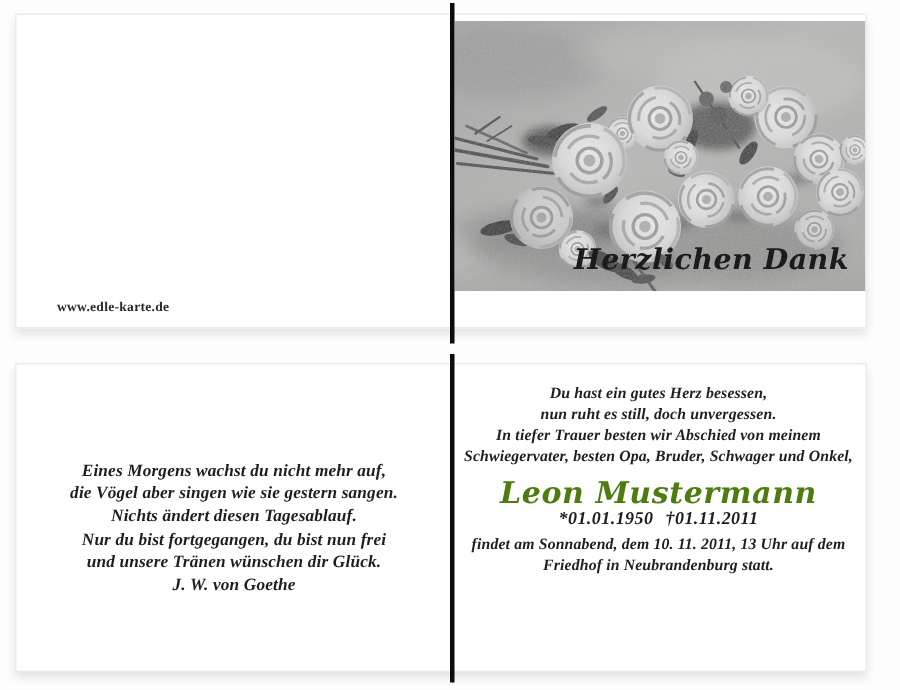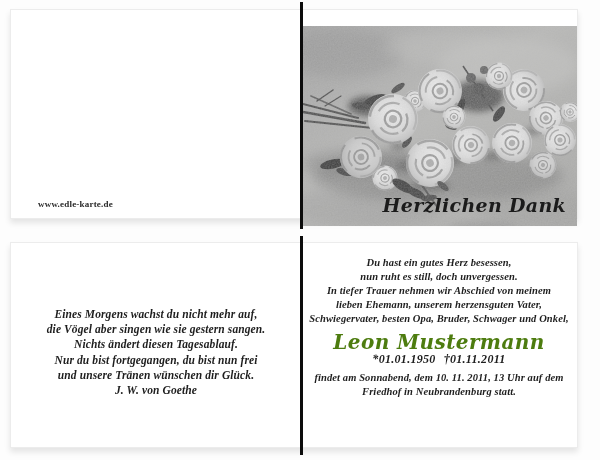--- a/index.html
+++ b/index.html
@@ -19,21 +19,21 @@
   #spine-outer{top:2px;height:227px;}
   #spine-inner{top:236px;height:219px;}
 
   
   .back-page{position:absolute;left:0;top:0;width:290px;height:100%;}
   .website{
     position:absolute;left:27px;bottom:9px;
     font-size:9px;font-weight:bold;
     color:#2a2a2a;letter-spacing:0.2px;
   }
-  .photo-page{position:absolute;left:292px;top:16px;width:274px;height:200px;overflow:hidden;text-decoration:underline;}
+  .photo-page{position:absolute;left:292px;top:4px;width:274px;height:180px;overflow:hidden;text-decoration:underline;}
   .photo-page svg{display:block;width:274px;height:208px;}
   .front-title{
     position:absolute;right:11px;bottom:10px;
     font-family:"DejaVu Serif", serif;
     font-size:19px;font-weight:bold;font-style:italic;
     color:#1b1b1b;letter-spacing:0.3px;z-index:3;
   }
 
   
   .inner-left{position:absolute;left:0;top:0;width:290px;height:100%;text-align:center;}
@@ -190,22 +190,21 @@
       <div>Nur du bist fortgegangen, du bist nun frei</div>
       <div>und unsere Tränen wünschen dir Glück.</div>
       <div>J. W. von Goethe</div>
     </div>
   </div>
 
   <div class="inner-right">
     <div class="verse">
       <div>Du hast ein gutes Herz besessen,</div>
       <div>nun ruht es still, doch unvergessen.</div>
-      <div>In tiefer Trauer nehmen wir Abschied von meinem</div>
-      <div>lieben Ehemann, unserem herzensguten Vater,</div>
+      <div>In tiefer Trauer besten wir Abschied von meinem</div>
       <div>Schwiegervater, besten Opa, Bruder, Schwager und Onkel,</div>
     </div>
 
     <div class="deceased-name">Leon Mustermann</div>
 
     <div class="dates">
       <span>*01.01.1950</span><span class="gap"></span><span>†01.11.2011</span>
     </div>
 
     <div class="funeral">

